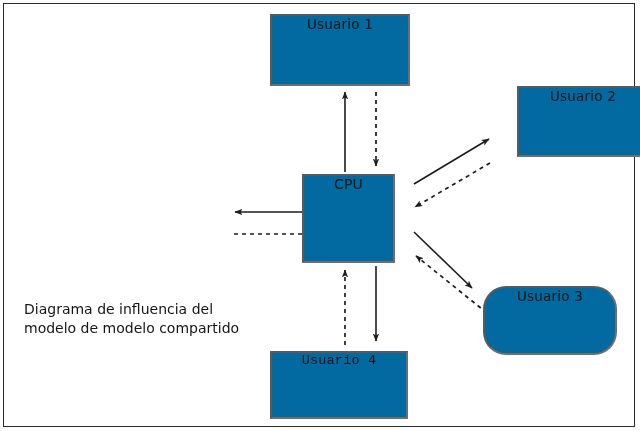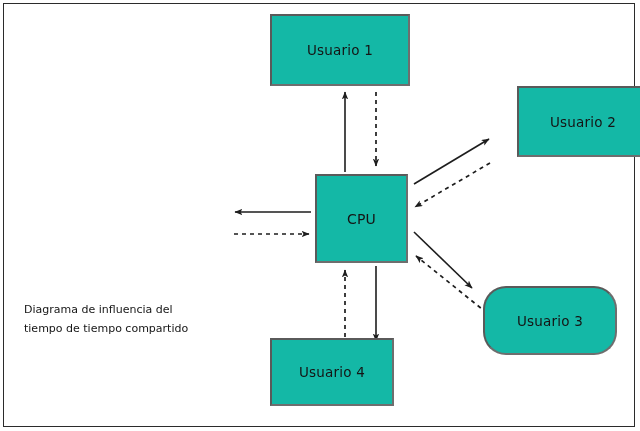--- a/index.html
+++ b/index.html
@@ -32,43 +32,42 @@
     left: 0;
     top: 0;
     width: 640px;
     height: 431px;
     pointer-events: none;
   }
   
   .node {
     position: absolute;
     box-sizing: border-box;
-    background: #14b8a6;
+    background: #0369a1;
     border: 2px solid #6e6e6e;
     border-top-color: #5a5a5a;
     border-left-color: #5a5a5a;
     display: flex;
-    align-items: center;
     justify-content: center;
     color: #151515;
     font-size: 13.5px;
     letter-spacing: 0.2px;
     z-index: 3;
   }
   .node.cpu {
     font-size: 14px;
   }
   
   #caption {
     position: absolute;
     left: 24px;
     top: 300px;
     width: 250px;
     color: #151515;
-    font-size: 11px;
+    font-size: 14px;
     line-height: 19px;
     z-index: 2;
   }
   #caption .cap-line {
     display: block;
     white-space: nowrap;
   }
 </style>
 </head>
 <body>
@@ -113,27 +112,27 @@
   </div>
 
   <div class="node" style="left:493px; top:86px; width:132px; height:71px;margin-left:24px;">
     <span>Usuario 2</span>
   </div>
 
   <div class="node" style="left:483px; top:286px; width:134px; height:69px;border-radius:23px;">
     <span>Usuario 3</span>
   </div>
 
-  <div class="node" style="left:270px; top:338px; width:124px; height:68px;">
+  <div class="node" style="left:270px; top:351px; width:138px; height:68px;font-family:Liberation Mono, monospace;">
     <span>Usuario 4</span>
   </div>
 
 
-  <div class="node cpu" style="left:315px; top:174px; width:93px; height:89px;">
+  <div class="node cpu" style="left:302px; top:174px; width:93px; height:89px;">
     <span>CPU</span>
   </div>
 
   <div id="caption">
     <span class="cap-line">Diagrama de influencia del</span>
-    <span class="cap-line">tiempo de tiempo compartido</span>
+    <span class="cap-line">modelo de modelo compartido</span>
   </div>
 
 </div>
 
 </body></html>

